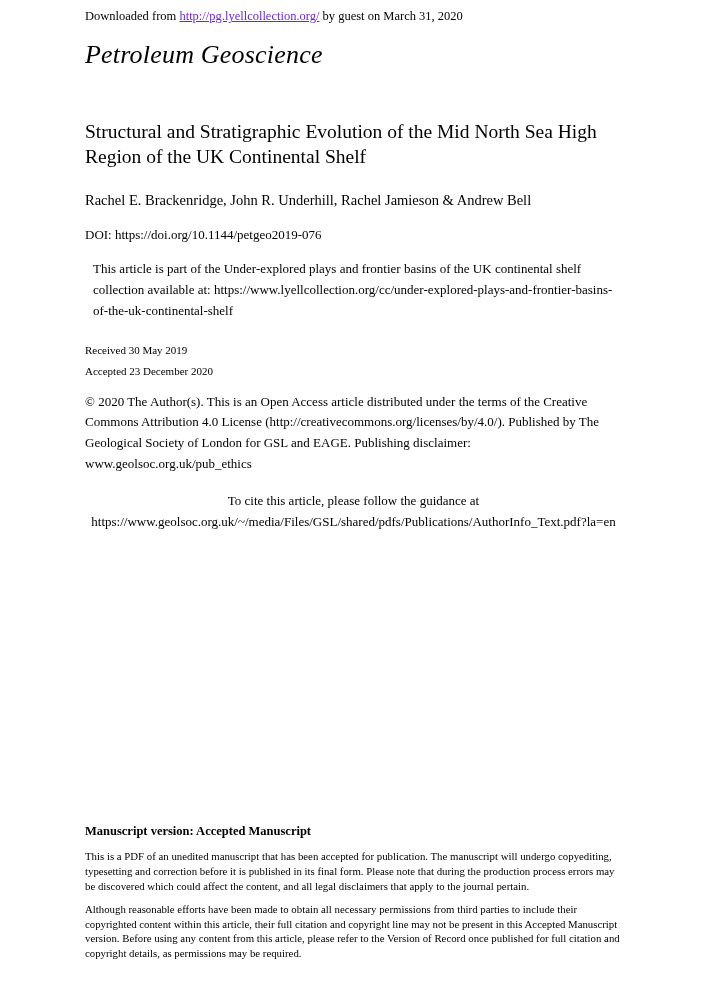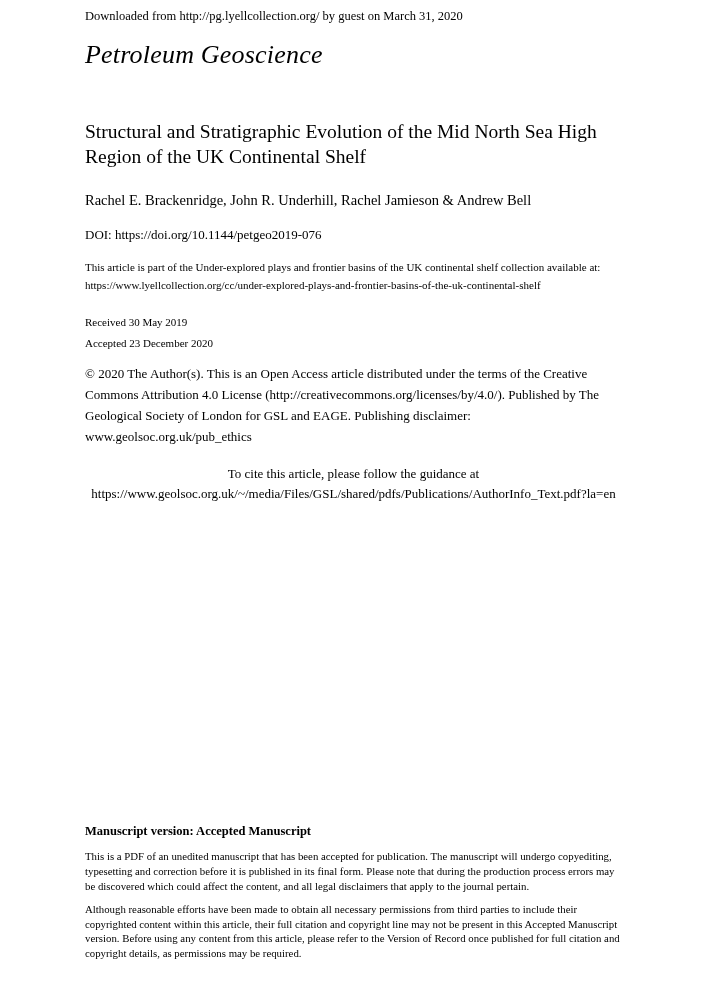--- a/index.html
+++ b/index.html
@@ -20,21 +20,22 @@
     right: 85px;
     top: 0;
   }
   .download-banner {
     margin-top: 8px;
     font-size: 12.5px;
     line-height: 1.3;
     white-space: nowrap;
   }
   .download-banner a {
-    color: #000000;
+    color: #6d28d9;
+    text-decoration: underline;
     cursor: pointer;
     margin-top: 25px;
   }
   .ms-label {
     margin-top: 64px;
     font-size: 13.5px;
   }
   .journal-name {
     margin-top: 16px;
     font-size: 26px;
@@ -52,24 +53,25 @@
   .authors {
     margin-top: 22px;
     font-size: 14.5px;
   }
   .doi-line {
     margin-top: 18px;
     font-size: 13px;
   }
   .collection-note {
     margin-top: 16px;
-    font-size: 11px;
+    font-size: 13px;
     line-height: 1.6;
     max-width: 545px;
     word-wrap: break-word;
+    margin-left: 8px;
   }
   .dates {
     margin-top: 18px;
     font-size: 11px;
   }
   .dates div { line-height: 21px; }
   .copyright {
     margin-top: 10px;
     font-size: 13px;
     line-height: 1.6;

